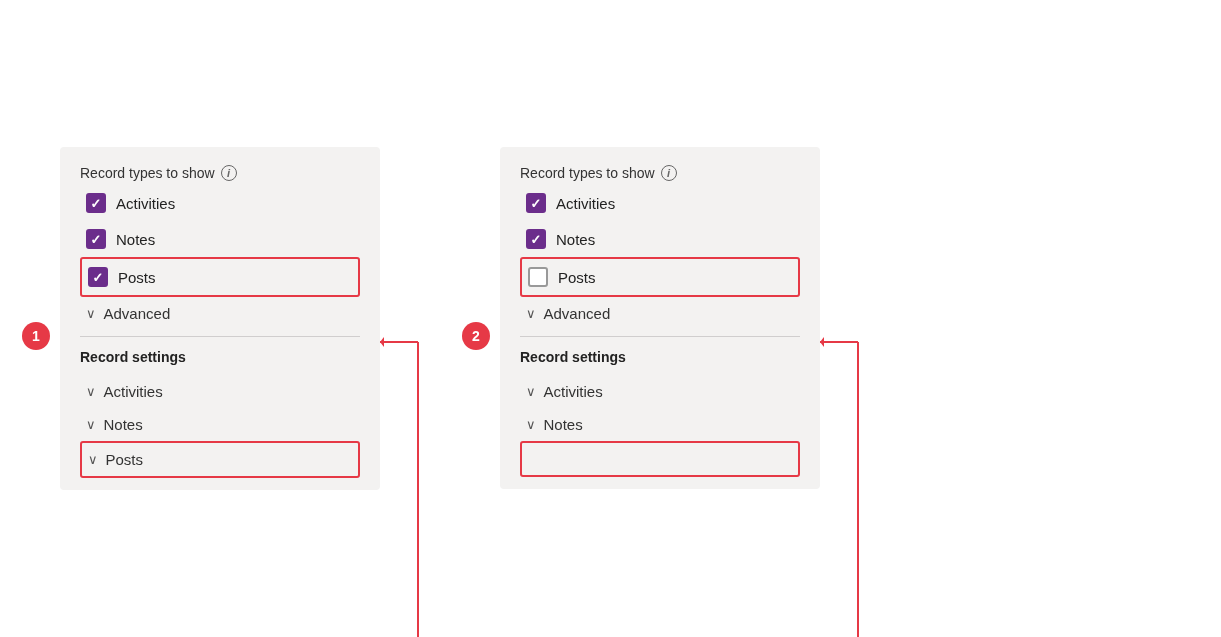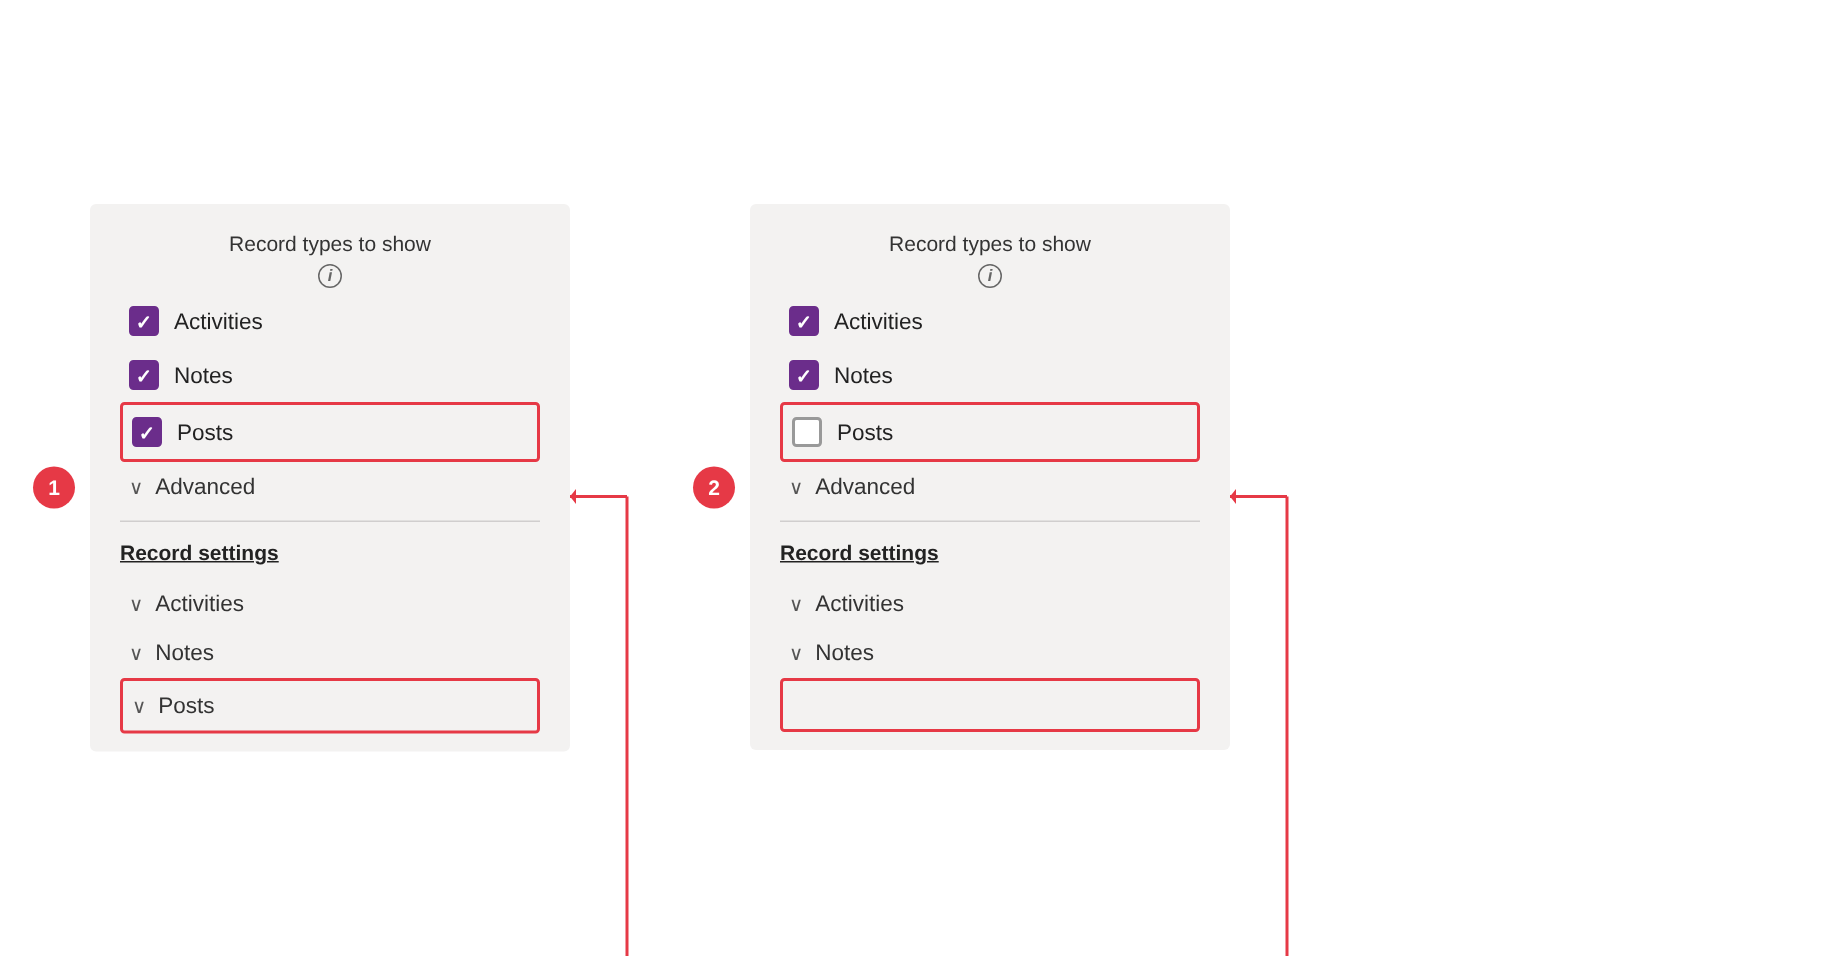--- a/index.html
+++ b/index.html
@@ -56,21 +56,20 @@
     }
 
     .section-title {
       font-size: 14px;
       color: #333;
       font-weight: 400;
       margin-bottom: 4px;
       display: flex;
       align-items: center;
       gap: 6px;
-      flex-direction: column;
     }
 
     .info-icon {
       width: 16px;
       height: 16px;
       border: 1.5px solid #666;
       border-radius: 50%;
       display: inline-flex;
       align-items: center;
       justify-content: center;
@@ -145,21 +144,20 @@
       border-top: 1px solid #d0cece;
       margin: 6px 0 12px 0;
     }
 
     .record-settings-title {
       font-size: 14px;
       font-weight: 600;
       color: #222;
       margin-bottom: 10px;
       margin-top: 4px;
-      text-decoration: underline;
     }
 
     .collapsible-row {
       display: flex;
       align-items: center;
       gap: 8px;
       padding: 8px 6px;
       font-size: 15px;
       color: #333;
       cursor: pointer;

